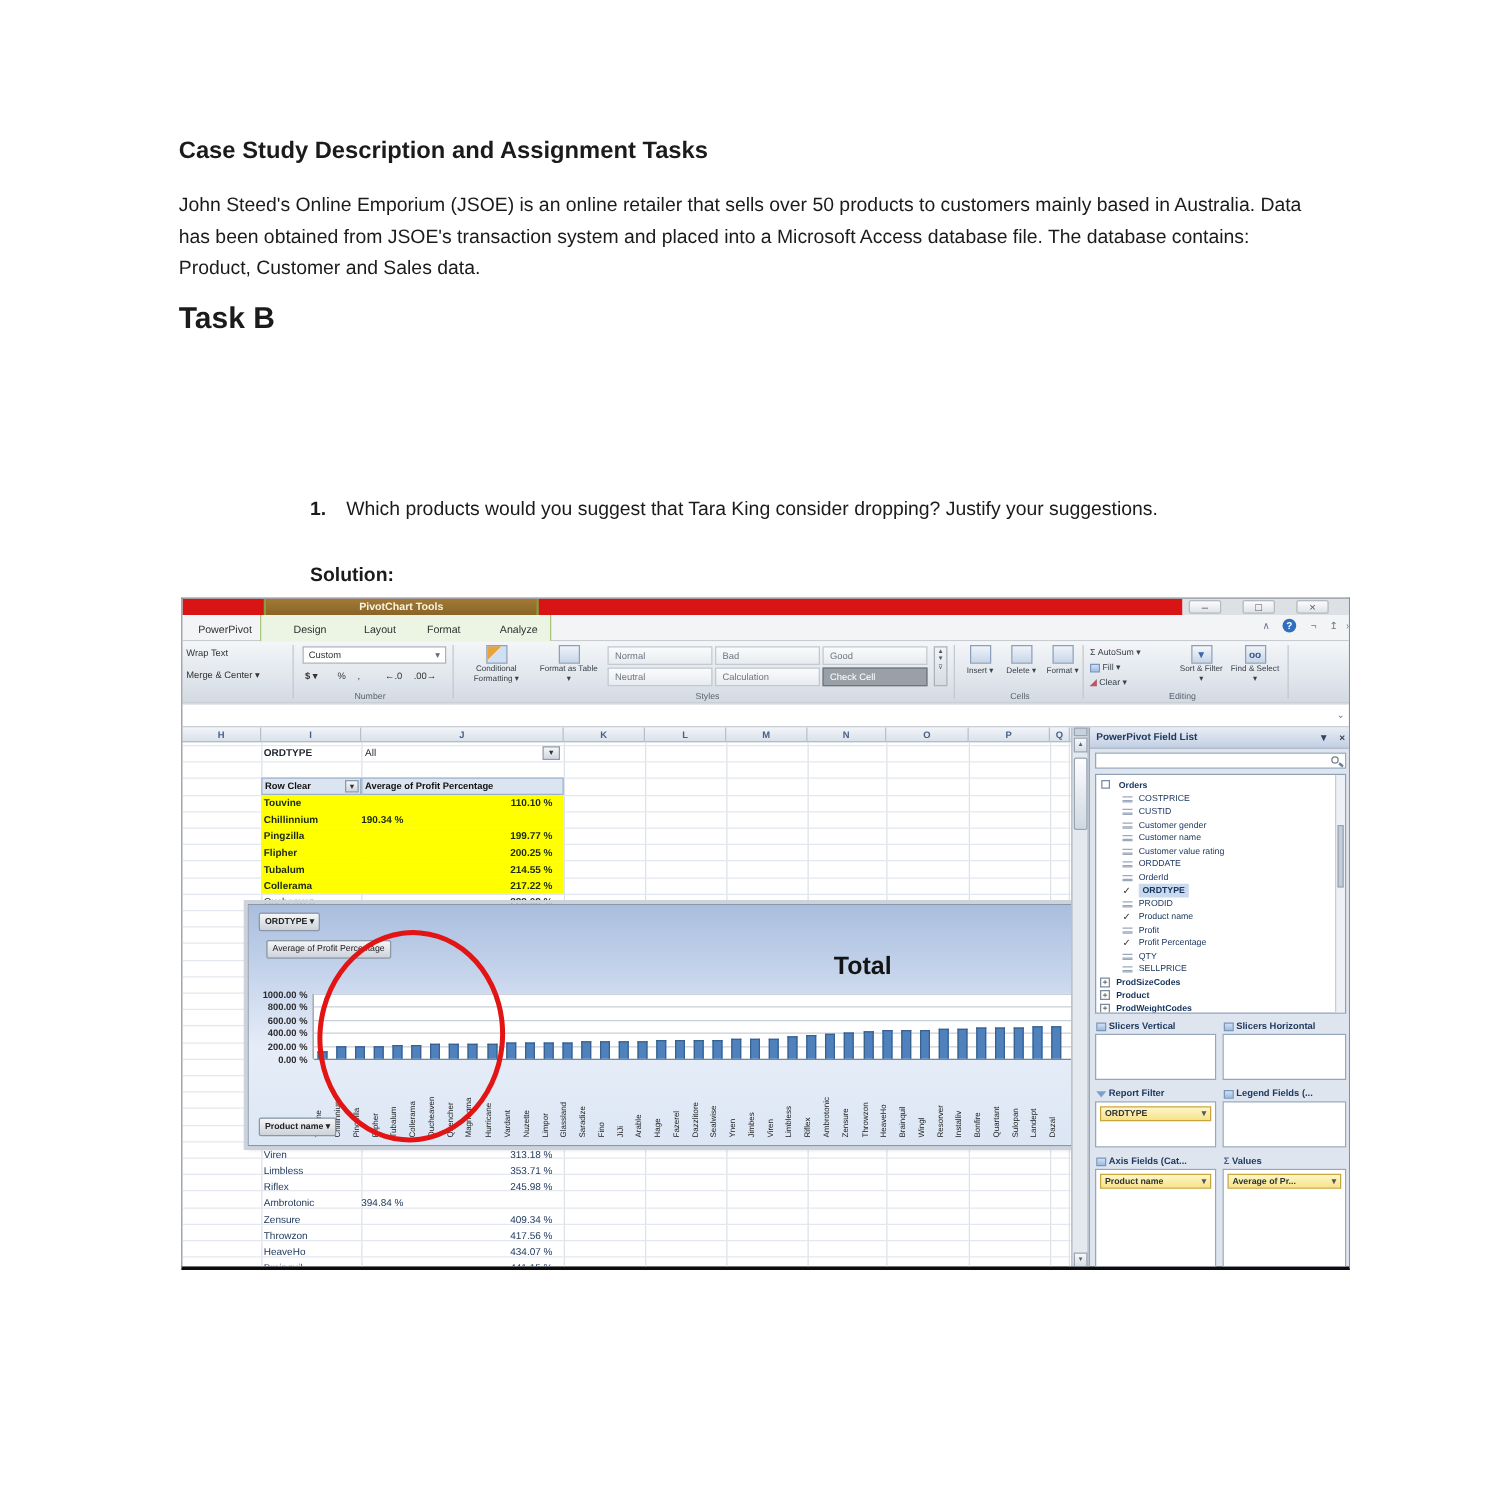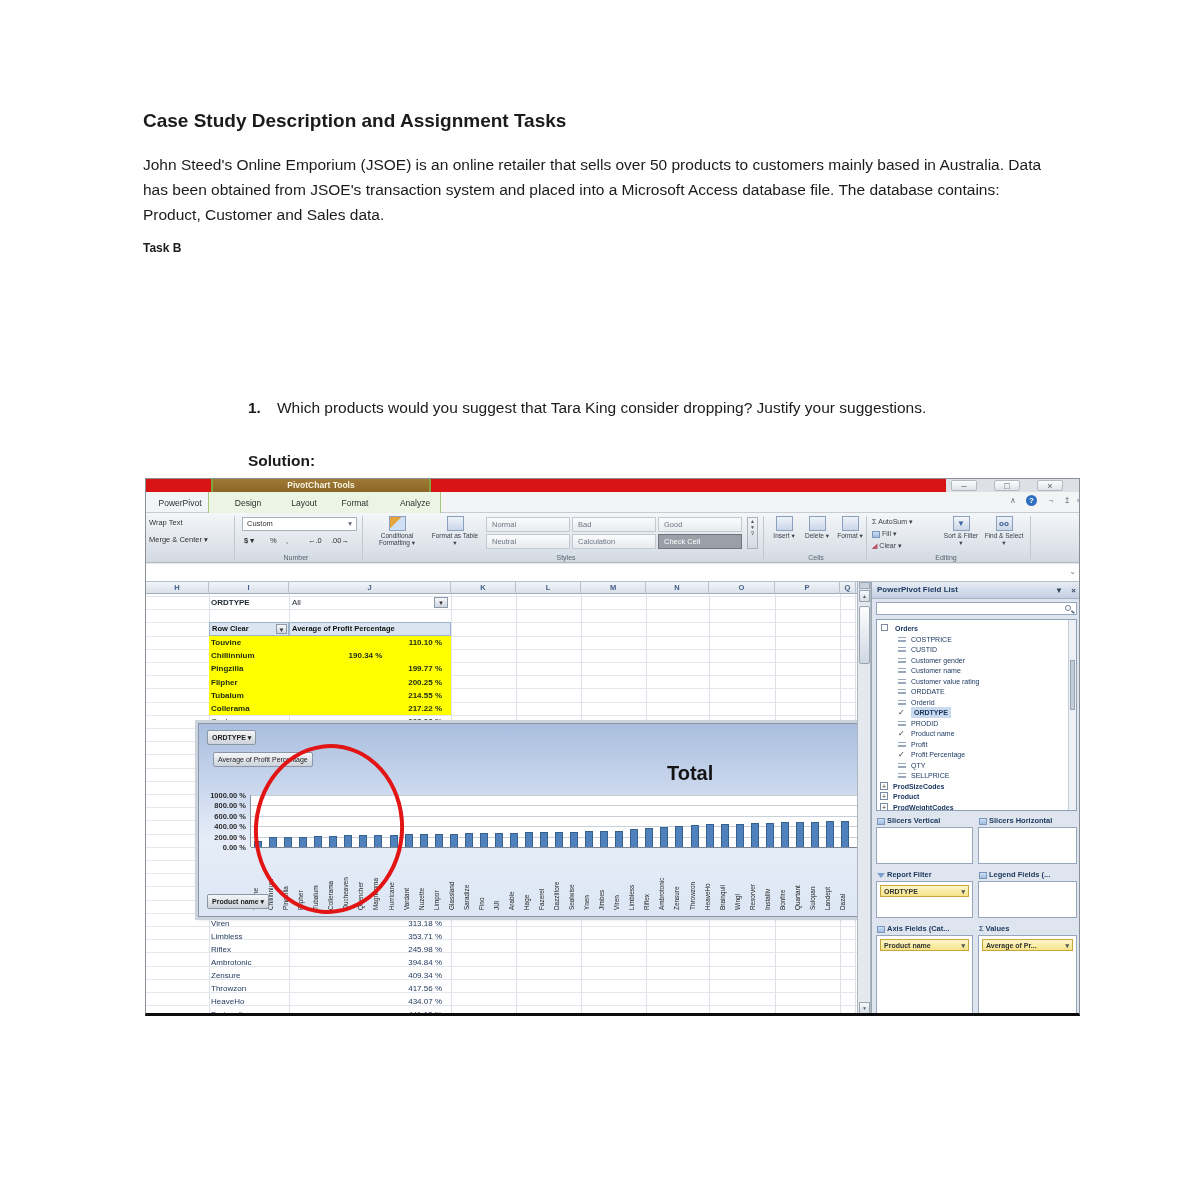--- a/index.html
+++ b/index.html
@@ -1,21 +1,21 @@
 <!DOCTYPE html>
 <html><head>
 <meta charset="utf-8">
 <style>
   html,body{margin:0;padding:0;background:#fff;}
   *{box-sizing:border-box;font-family:"Liberation Sans",sans-serif;}
   .page{position:relative;width:1200px;height:1200px;background:#fff;overflow:hidden;color:#1b1b1b;}
   
   .doc-title{position:absolute;left:143px;top:110px;font-size:19px;font-weight:bold;}
   .doc-p{position:absolute;left:143px;width:918px;font-size:15.5px;line-height:25px;}
-  .h2{position:absolute;left:143px;font-size:12px;font-weight:bold;}
+  .h2{position:absolute;left:143px;font-size:24px;font-weight:bold;}
   .li-a{position:absolute;left:178px;width:880px;font-size:15.5px;line-height:25px;}
   .li-a .mk{font-weight:bold;margin-right:18px;}
   .li-1{position:absolute;left:248px;width:800px;font-size:15.5px;line-height:25px;}
   .li-1 .mk{font-weight:bold;margin-right:16px;}
   .sol{position:absolute;left:248px;font-size:15.5px;font-weight:bold;}
   
   .shot{position:absolute;left:145px;top:478px;width:935px;height:538px;background:#eef1f4;border:1px solid #8a8f96;border-bottom:3px solid #0c0c0c;overflow:hidden;font-size:8px;}
   .abs{position:absolute;}
   
   .tb-red{background:#d91414;}
@@ -239,21 +239,21 @@
         <div class="cell" style="left: 65px; top: 2px; font-weight: bold;">ORDTYPE</div>
         <div class="cell" style="left: 146px; top: 2px;">All</div>
         <div class="ddbtn" style="left: 288px; top: 3px;">▼</div>
         <div class="pvhead" style="left: 63px; top: 28px; width: 80px; height: 14px;"><div style="display: inline;">Row Clear</div><div class="ddbtn" style="left: 66px; top: 1px; width: 11px; height: 10px;">▼</div></div>
         <div class="pvhead" style="left: 143px; top: 28px; width: 162px; height: 14px;">Average of Profit Percentage</div>
         <div class="yellow" style="left: 63px; top: 42px; width: 242px; height: 13.2px;"></div>
         <div class="cell" style="left: 65px; top: 42px; color: rgb(28, 42, 18); font-weight: bold;">Touvine</div>
         <div class="cell" style="left: 143px; top: 42px; width: 153px; text-align: right; font-weight: bold; color: rgb(28, 42, 18);">110.10 %</div>
         <div class="yellow" style="left: 63px; top: 55.2px; width: 242px; height: 13.2px;"></div>
         <div class="cell" style="left: 65px; top: 55.2px; color: rgb(28, 42, 18); font-weight: bold;">Chillinnium</div>
-        <div class="cell" style="left: 143px; top: 55.2px; width: 153px; text-align: center; font-weight: bold; color: rgb(28, 42, 18);">190.34 %</div>
+        <div class="cell" style="left: 143px; top: 55.2px; width: 153px; text-align: left; font-weight: bold; color: rgb(28, 42, 18);">190.34 %</div>
         <div class="yellow" style="left: 63px; top: 68.4px; width: 242px; height: 13.2px;"></div>
         <div class="cell" style="left: 65px; top: 68.4px; color: rgb(28, 42, 18); font-weight: bold;">Pingzilla</div>
         <div class="cell" style="left: 143px; top: 68.4px; width: 153px; text-align: right; font-weight: bold; color: rgb(28, 42, 18);">199.77 %</div>
         <div class="yellow" style="left: 63px; top: 81.6px; width: 242px; height: 13.2px;"></div>
         <div class="cell" style="left: 65px; top: 81.6px; color: rgb(28, 42, 18); font-weight: bold;">Flipher</div>
         <div class="cell" style="left: 143px; top: 81.6px; width: 153px; text-align: right; font-weight: bold; color: rgb(28, 42, 18);">200.25 %</div>
         <div class="yellow" style="left: 63px; top: 94.8px; width: 242px; height: 13.2px;"></div>
         <div class="cell" style="left: 65px; top: 94.8px; color: rgb(28, 42, 18); font-weight: bold;">Tubalum</div>
         <div class="cell" style="left: 143px; top: 94.8px; width: 153px; text-align: right; font-weight: bold; color: rgb(28, 42, 18);">214.55 %</div>
         <div class="yellow" style="left: 63px; top: 108px; width: 242px; height: 13.2px;"></div>
@@ -261,21 +261,21 @@
         <div class="cell" style="left: 143px; top: 108px; width: 153px; text-align: right; font-weight: bold; color: rgb(28, 42, 18);">217.22 %</div>
         <div class="cell" style="left: 65px; top: 121.2px; color: rgb(28, 42, 18); font-weight: normal;">Oucheaven</div>
         <div class="cell" style="left: 143px; top: 121.2px; width: 153px; text-align: right; font-weight: bold; color: rgb(28, 42, 18);">223.08 %</div>
         <div class="cell" style="left: 65px; top: 323px; color: rgb(35, 58, 94);">Viren</div>
         <div class="cell" style="left: 143px; top: 323px; width: 153px; text-align: right; color: rgb(35, 58, 94);">313.18 %</div>
         <div class="cell" style="left: 65px; top: 336px; color: rgb(35, 58, 94);">Limbless</div>
         <div class="cell" style="left: 143px; top: 336px; width: 153px; text-align: right; color: rgb(35, 58, 94);">353.71 %</div>
         <div class="cell" style="left: 65px; top: 349px; color: rgb(35, 58, 94);">Riflex</div>
         <div class="cell" style="left: 143px; top: 349px; width: 153px; text-align: right; color: rgb(35, 58, 94);">245.98 %</div>
         <div class="cell" style="left: 65px; top: 362px; color: rgb(35, 58, 94);">Ambrotonic</div>
-        <div class="cell" style="left: 143px; top: 362px; width: 153px; text-align: right; color: rgb(35, 58, 94);">394.84 %</div>
+        <div class="cell" style="left: 143px; top: 362px; width: 153px; text-align: left; color: rgb(35, 58, 94);">394.84 %</div>
         <div class="cell" style="left: 65px; top: 375px; color: rgb(35, 58, 94);">Zensure</div>
         <div class="cell" style="left: 143px; top: 375px; width: 153px; text-align: right; color: rgb(35, 58, 94);">409.34 %</div>
         <div class="cell" style="left: 65px; top: 388px; color: rgb(35, 58, 94);">Throwzon</div>
         <div class="cell" style="left: 143px; top: 388px; width: 153px; text-align: right; color: rgb(35, 58, 94);">417.56 %</div>
         <div class="cell" style="left: 65px; top: 401px; color: rgb(35, 58, 94);">HeaveHo</div>
         <div class="cell" style="left: 143px; top: 401px; width: 153px; text-align: right; color: rgb(35, 58, 94);">434.07 %</div>
         <div class="cell" style="left: 65px; top: 414px; color: rgb(35, 58, 94);">Brainquil</div>
         <div class="cell" style="left: 143px; top: 414px; width: 153px; text-align: right; color: rgb(35, 58, 94);">441.15 %</div>
       </div>
 

